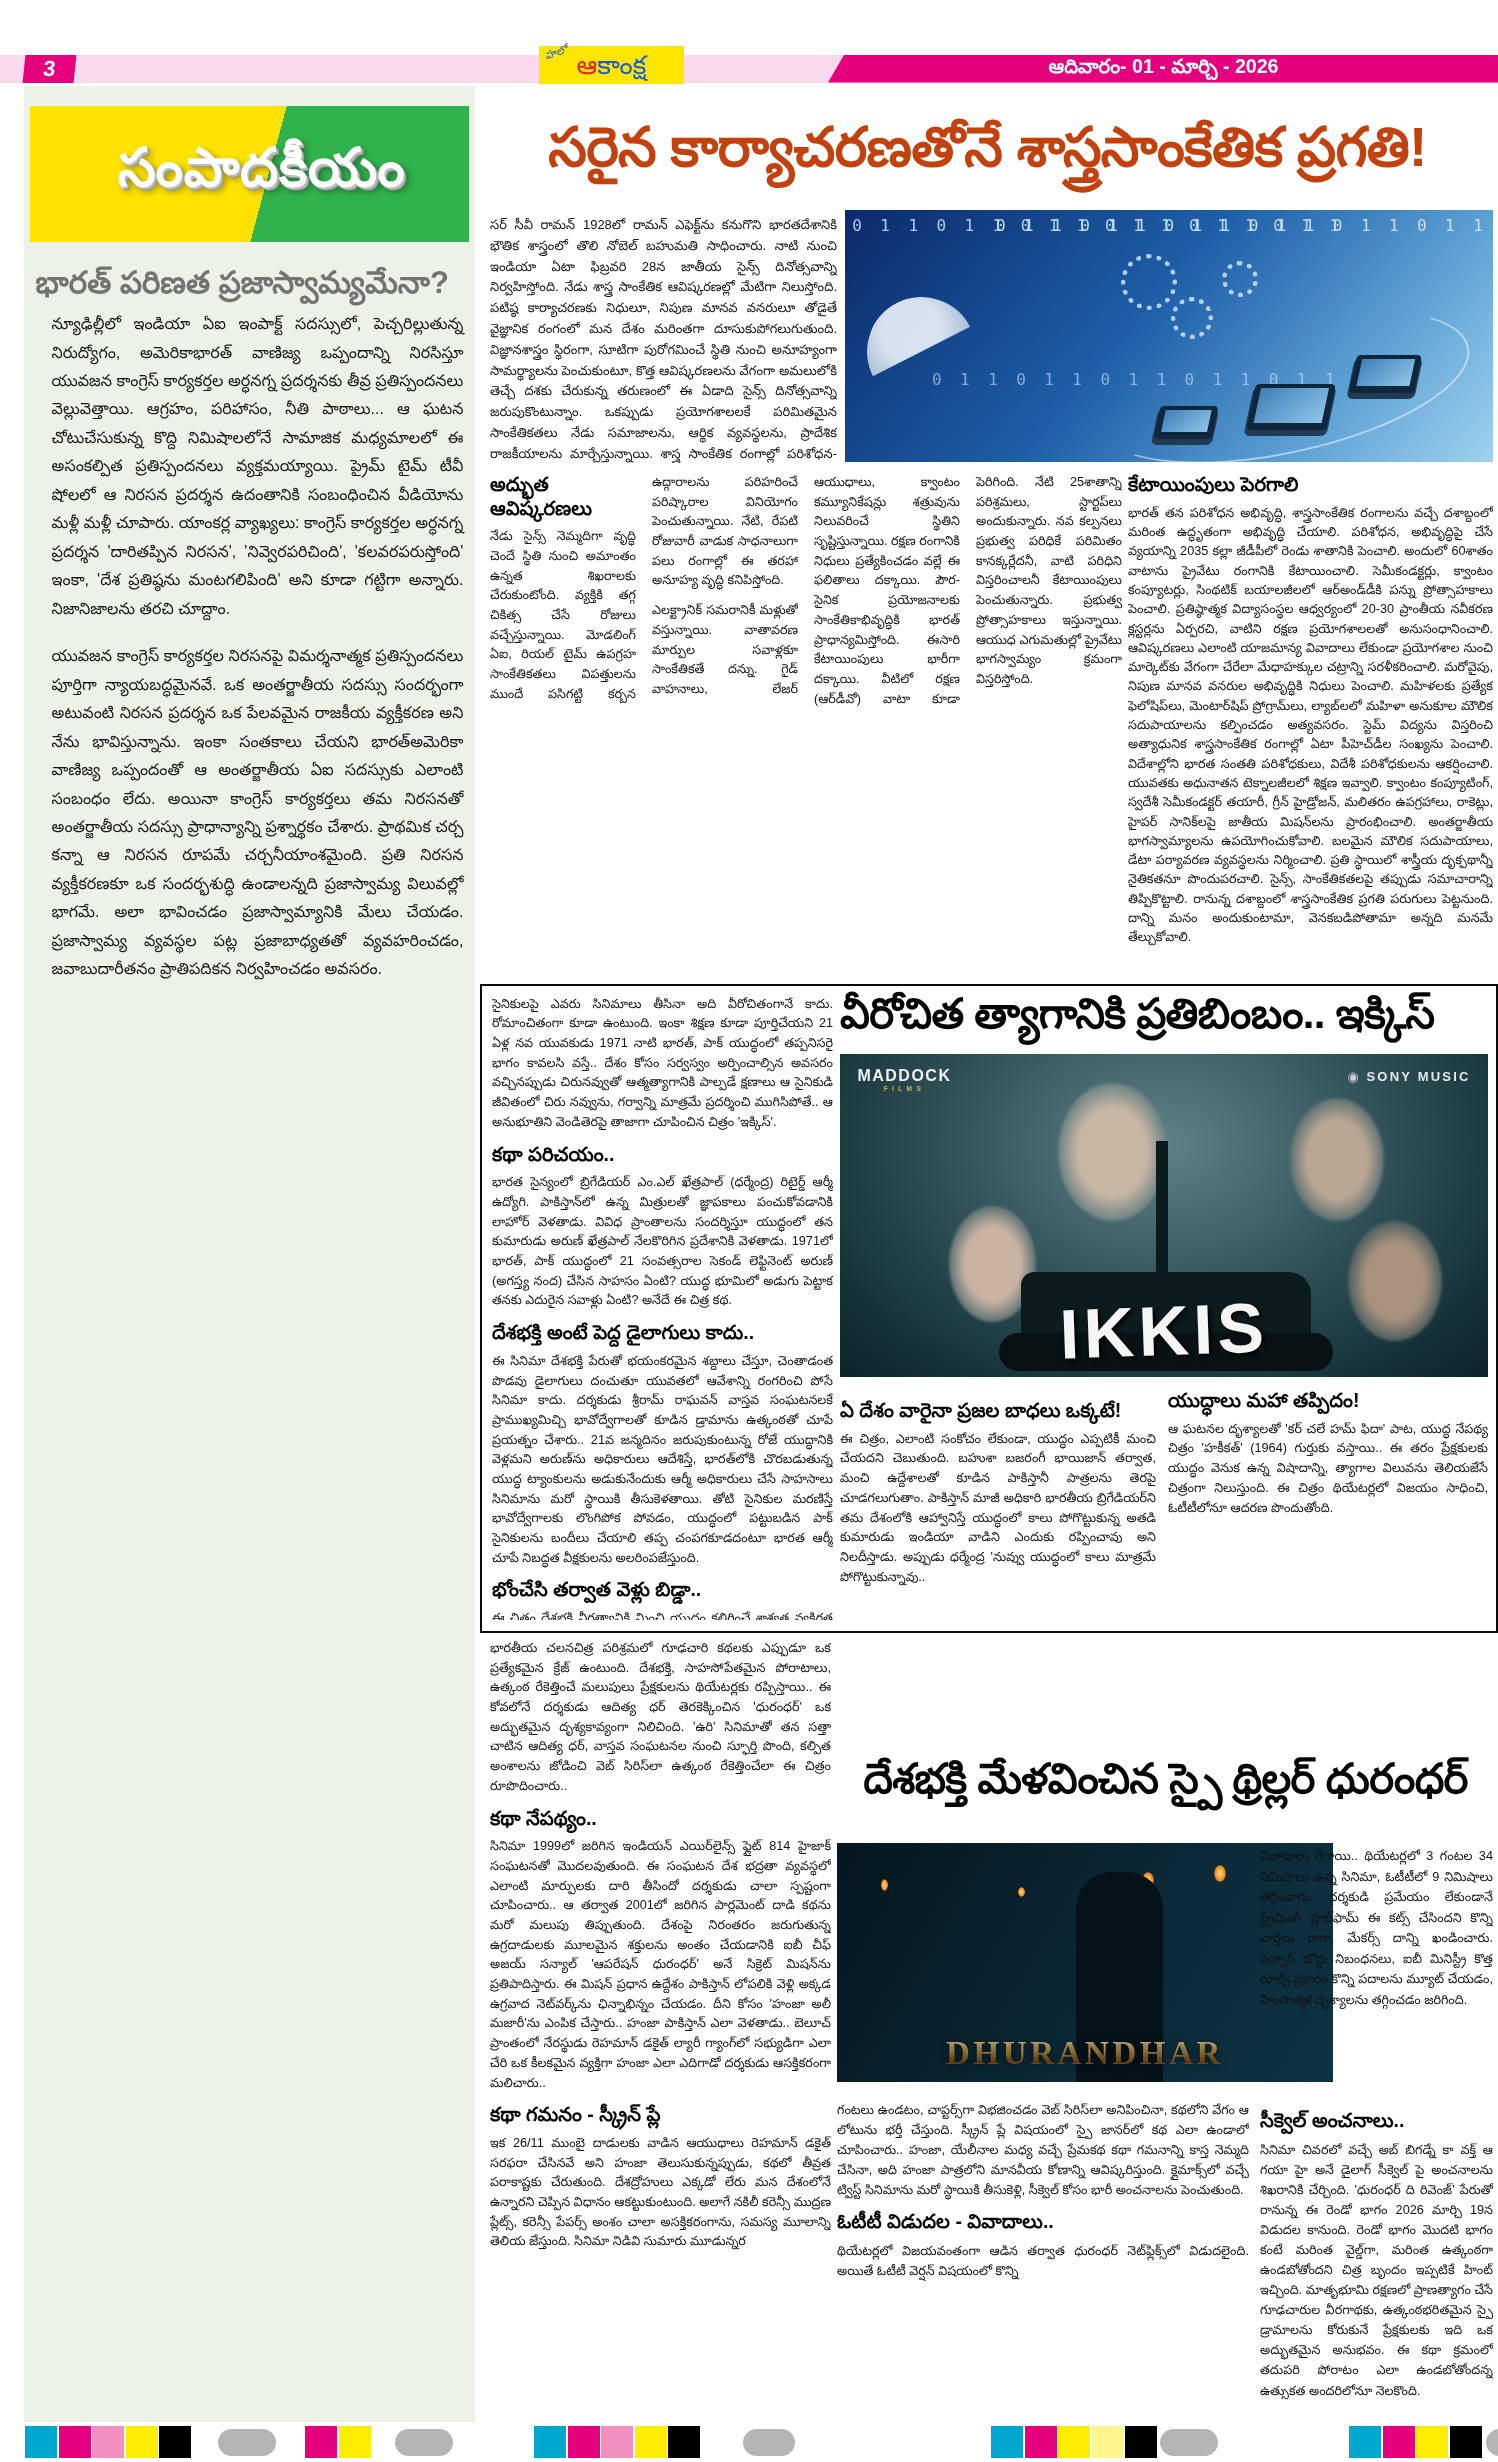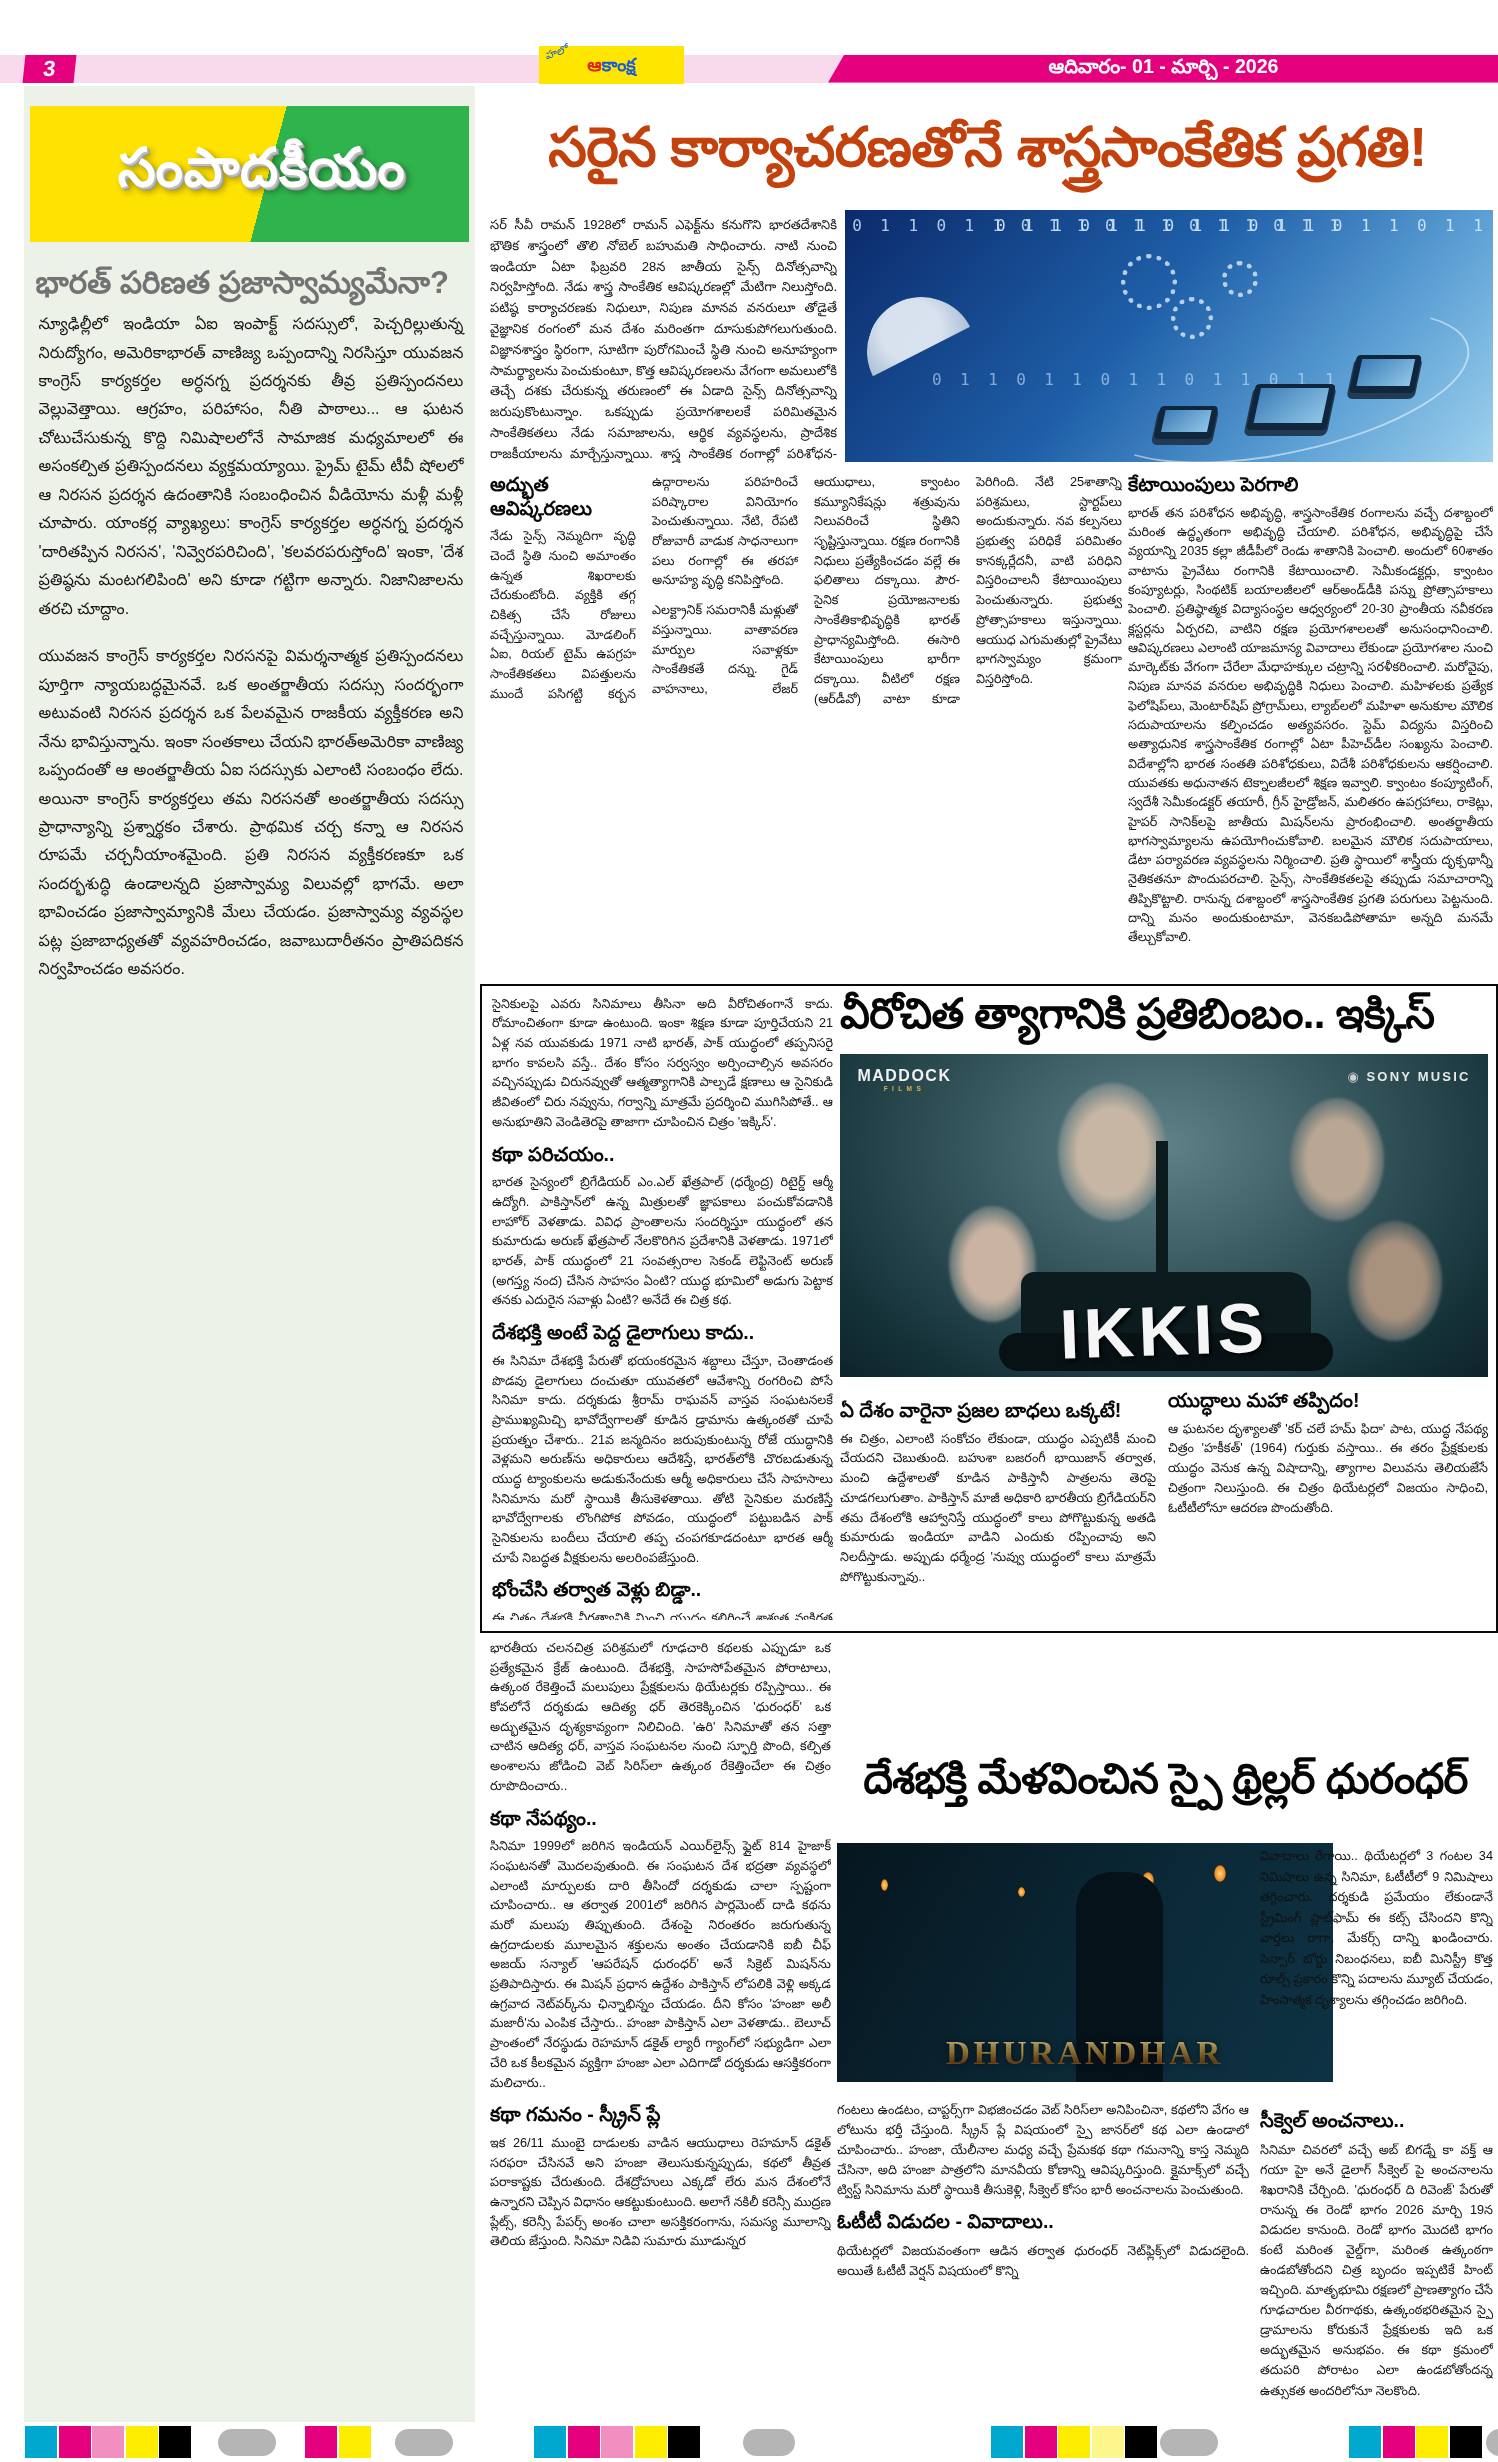--- a/index.html
+++ b/index.html
@@ -6,36 +6,36 @@
   .page{position:relative;width:1499px;height:2462px;background:#fff;
         font-family:"Liberation Sans","DejaVu Sans",sans-serif;color:#111;overflow:hidden;}
   
   .header-strip{position:absolute;left:0;top:55px;width:1499px;height:27.6px;background:#f9d9ec;}
   .page-num{position:absolute;left:24px;top:0;width:51px;height:27.6px;background:#e5007d;color:#fff;
             font-size:22px;font-weight:bold;display:flex;align-items:center;justify-content:center;
             transform:skewX(-6deg);}
   .logo-box{position:absolute;left:539px;top:-8.7px;width:145px;height:38px;background:#ffe600;
             display:flex;align-items:center;justify-content:center;flex-direction:column;}
   .logo-script{position:absolute;left:5.8px;top:0;font-size:11px;color:#1c5bd8;font-style:italic;transform:rotate(-18deg);}
-  .logo-text{font-size:18px;font-weight:bold;line-height:1;}
+  .logo-text{font-size:26px;font-weight:normal;line-height:1;}
   .logo-first{color:#e02418;}
   .logo-rest{color:#1c5bd8;}
   .date-box{position:absolute;left:828px;top:0;width:671px;height:27.6px;background:#e5007d;color:#fff;
             font-size:19.6px;font-weight:bold;display:flex;align-items:center;justify-content:center;
             clip-path:polygon(16px 0,100% 0,100% 100%,0 100%);text-align:right;}
   
   .editorial{position:absolute;left:24px;top:86px;width:451px;height:2336px;background:#edf2e9;}
   .ed-banner{position:relative;margin:20px 5.8px 0 5.8px;height:136px;
              background:linear-gradient(105deg,#ffe300 0 54%,#2fb44d 54% 100%);
              display:flex;align-items:center;justify-content:center;padding-left:24px;}
   .ed-banner-text{font-size:54px;font-weight:bold;color:#fff;letter-spacing:0.7px;
                   text-shadow:1.5px 1.5px 0 #bdbdbd,2.9px 2.9px 0 #9a9a9a,4.4px 4.4px 7.3px rgba(0,0,0,.45);}
   .ed-headline{margin:22px 11.6px 7.3px 11.6px;font-size:31px;font-weight:bold;color:#737373;line-height:1.25;}
   .ed-body{margin:4.4px 11.6px;font-size:16px;line-height:1.78;text-align:justify;color:#161616;}
-  .ed-body p{margin:0 0 19px 3px;}
+  .ed-body p{margin:0 0 19px 16px;}
   
   .sci-headline{position:absolute;left:482px;top:115px;width:1011px;height:84px;
                 font-size:55px;font-weight:bold;color:#c2410c;text-align:center;letter-spacing:-0.7px;}
   .sci-intro{position:absolute;left:490px;top:215px;width:347px;height:248px;overflow:hidden;
              font-size:13px;line-height:1.6;text-align:justify;}
   .tech-img{position:absolute;left:845px;top:210px;width:648px;height:252px;overflow:hidden;
             background:linear-gradient(130deg,#0b2a6b 0%,#1e5fa8 45%,#5b9fd4 75%,#9fd2ee 100%);}
   .binary-row{position:absolute;color:#cfe4fb;font-family:"DejaVu Sans Mono",monospace;font-size:16px;
               letter-spacing:4.4px;white-space:nowrap;opacity:.85;}
   .b1{left:7.3px;top:5.8px;} .b2{right:5.8px;top:5.8px;opacity:.95;} .b3{left:87px;top:160px;opacity:.6;}

